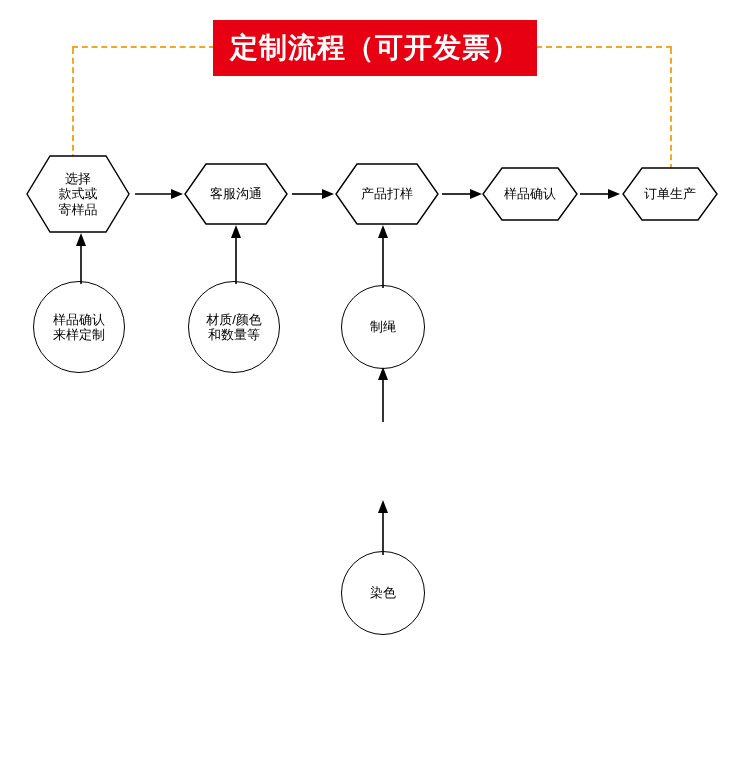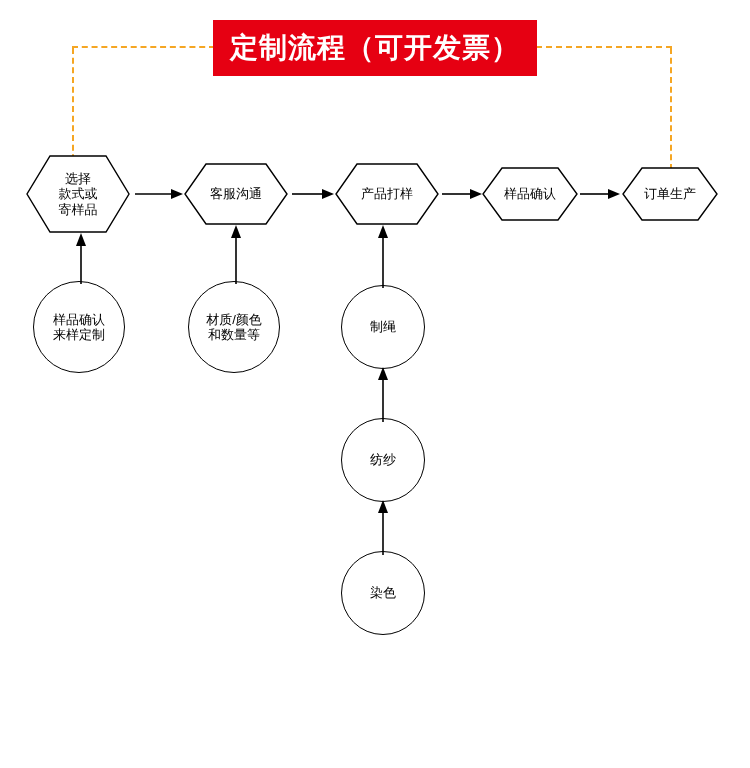--- a/index.html
+++ b/index.html
@@ -197,23 +197,20 @@
     <span>
       <span style="display:block">材质/颜色</span>
       <span style="display:block">和数量等</span>
     </span>
   </div>
 
   <div class="node circle" style="left:341px; top:285px; width:84px; height:84px;">
     <span>制绳</span>
   </div>
 
-  <div class="node circle" style="left:341px; top:418px; width:84px; height:84px;">
-    <span>纺纱</span>
-  </div>
 
   <div class="node circle" style="left:341px; top:551px; width:84px; height:84px;">
     <span>染色</span>
   </div>
 
   <svg class="conn" style="left:69px; top:232px;" width="24" height="52" viewBox="0 0 24 52">
     <line x1="12" y1="52" x2="12" y2="12" stroke="#000" stroke-width="1.6"></line>
     <polygon points="12,1 7,14 17,14" fill="#000"></polygon>
   </svg>
   <svg class="conn" style="left:224px; top:224px;" width="24" height="60" viewBox="0 0 24 60">

